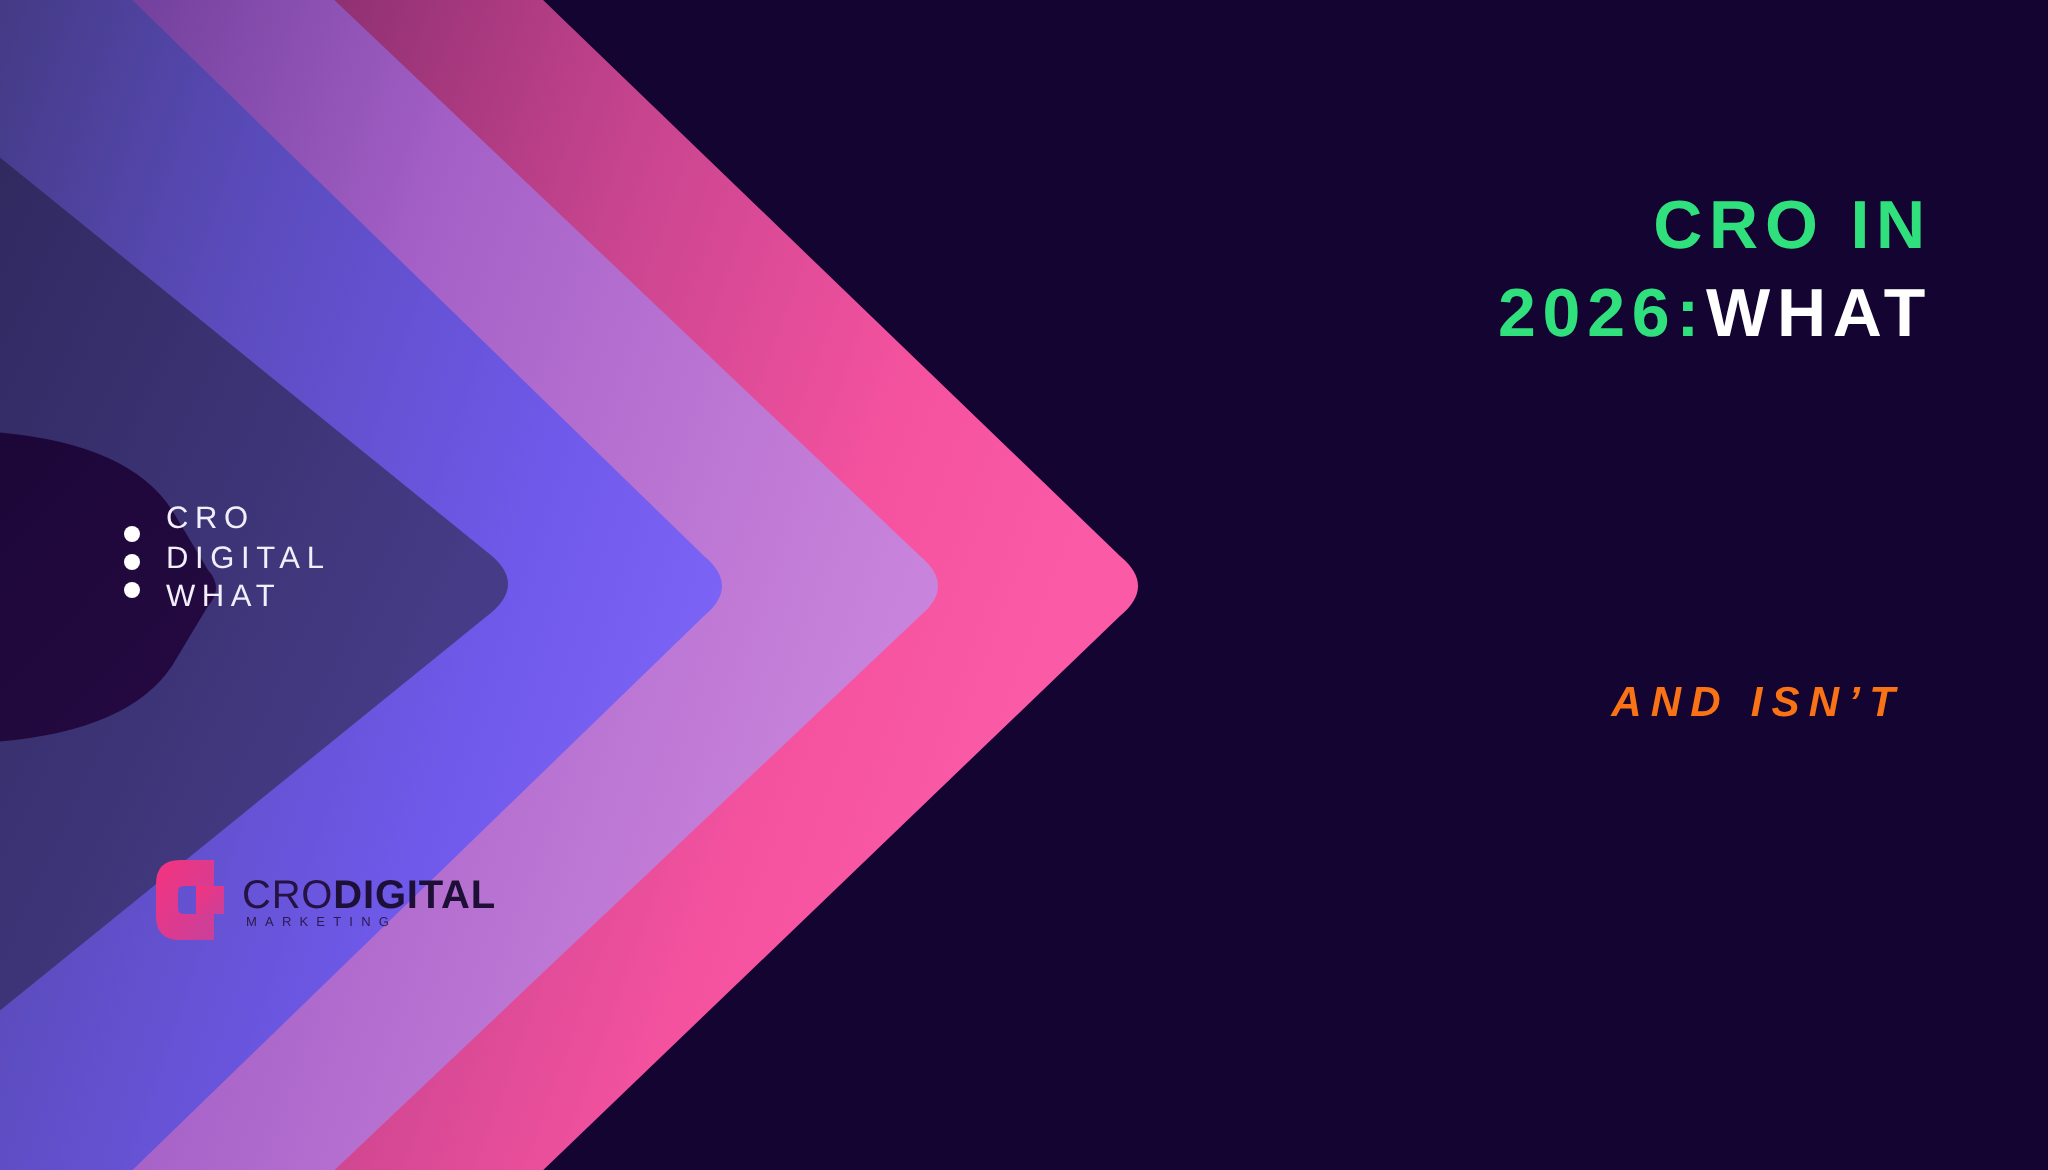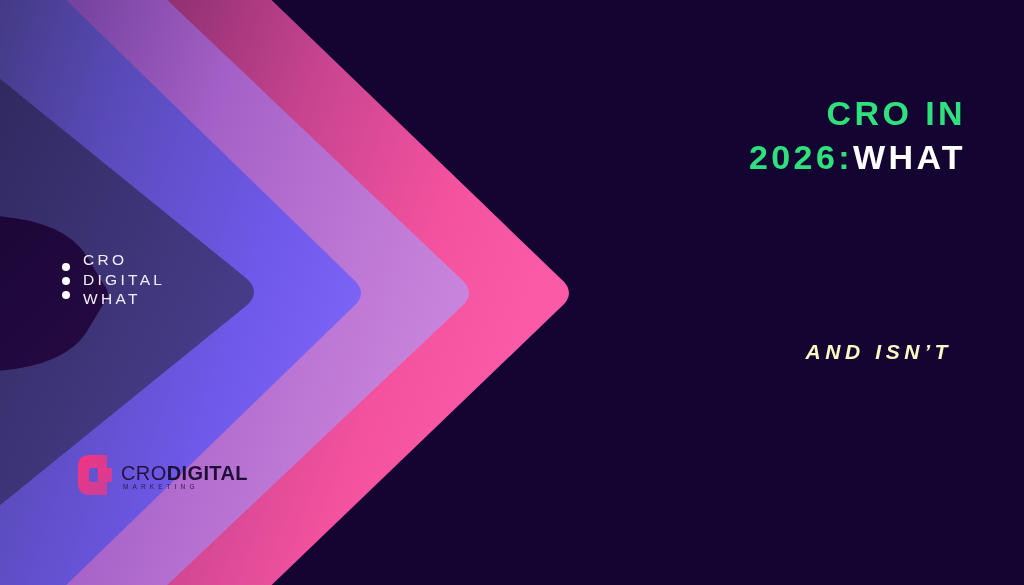--- a/index.html
+++ b/index.html
@@ -61,21 +61,21 @@
     font-weight: 400;
     letter-spacing: 3.3px;
     line-height: 1.08;
     white-space: nowrap;
   }
 
   
   .logo {
     position: absolute;
     left: 78px;
-    top: 455px;
+    top: 430px;
     display: flex;
     align-items: center;
     gap: 9px;
     z-index: 5;
   }
   .logo-mark {
     width: 34px;
     height: 40px;
     flex: none;
   }
@@ -125,21 +125,21 @@
     letter-spacing: 3.4px;
     color: #ffffff;
     margin: 0;
     text-transform: uppercase;
   }
   .headline-title .accent {
     color: #2fe07d;
   }
   .headline-sub {
     margin-top: 30px;
-    color: #fef9c3;
+    color: #f97316;
     font-size: 21px;
     font-style: italic;
     font-weight: 700;
     letter-spacing: 4.6px;
     padding-right: 14px;
     text-transform: uppercase;
   }
 </style>
 </head>
 <body>

